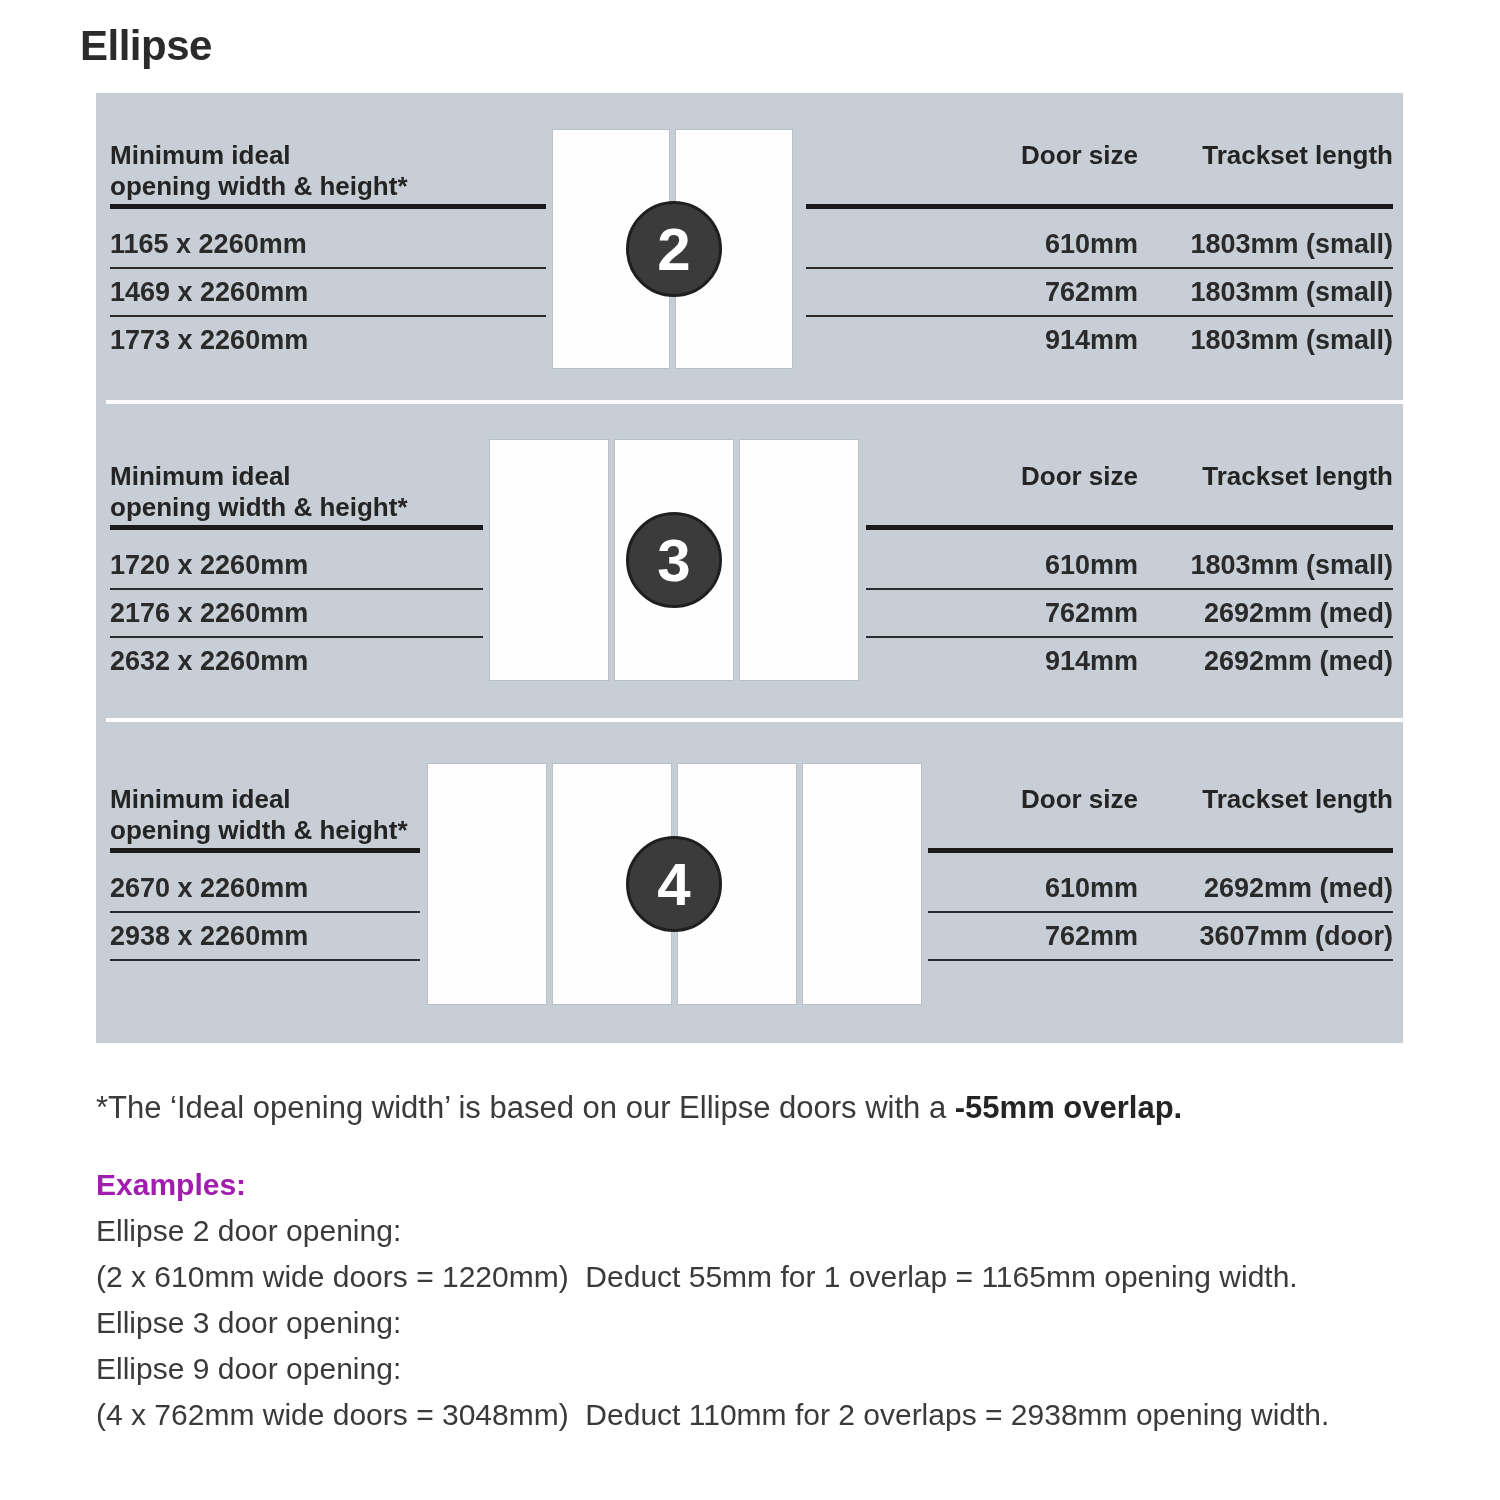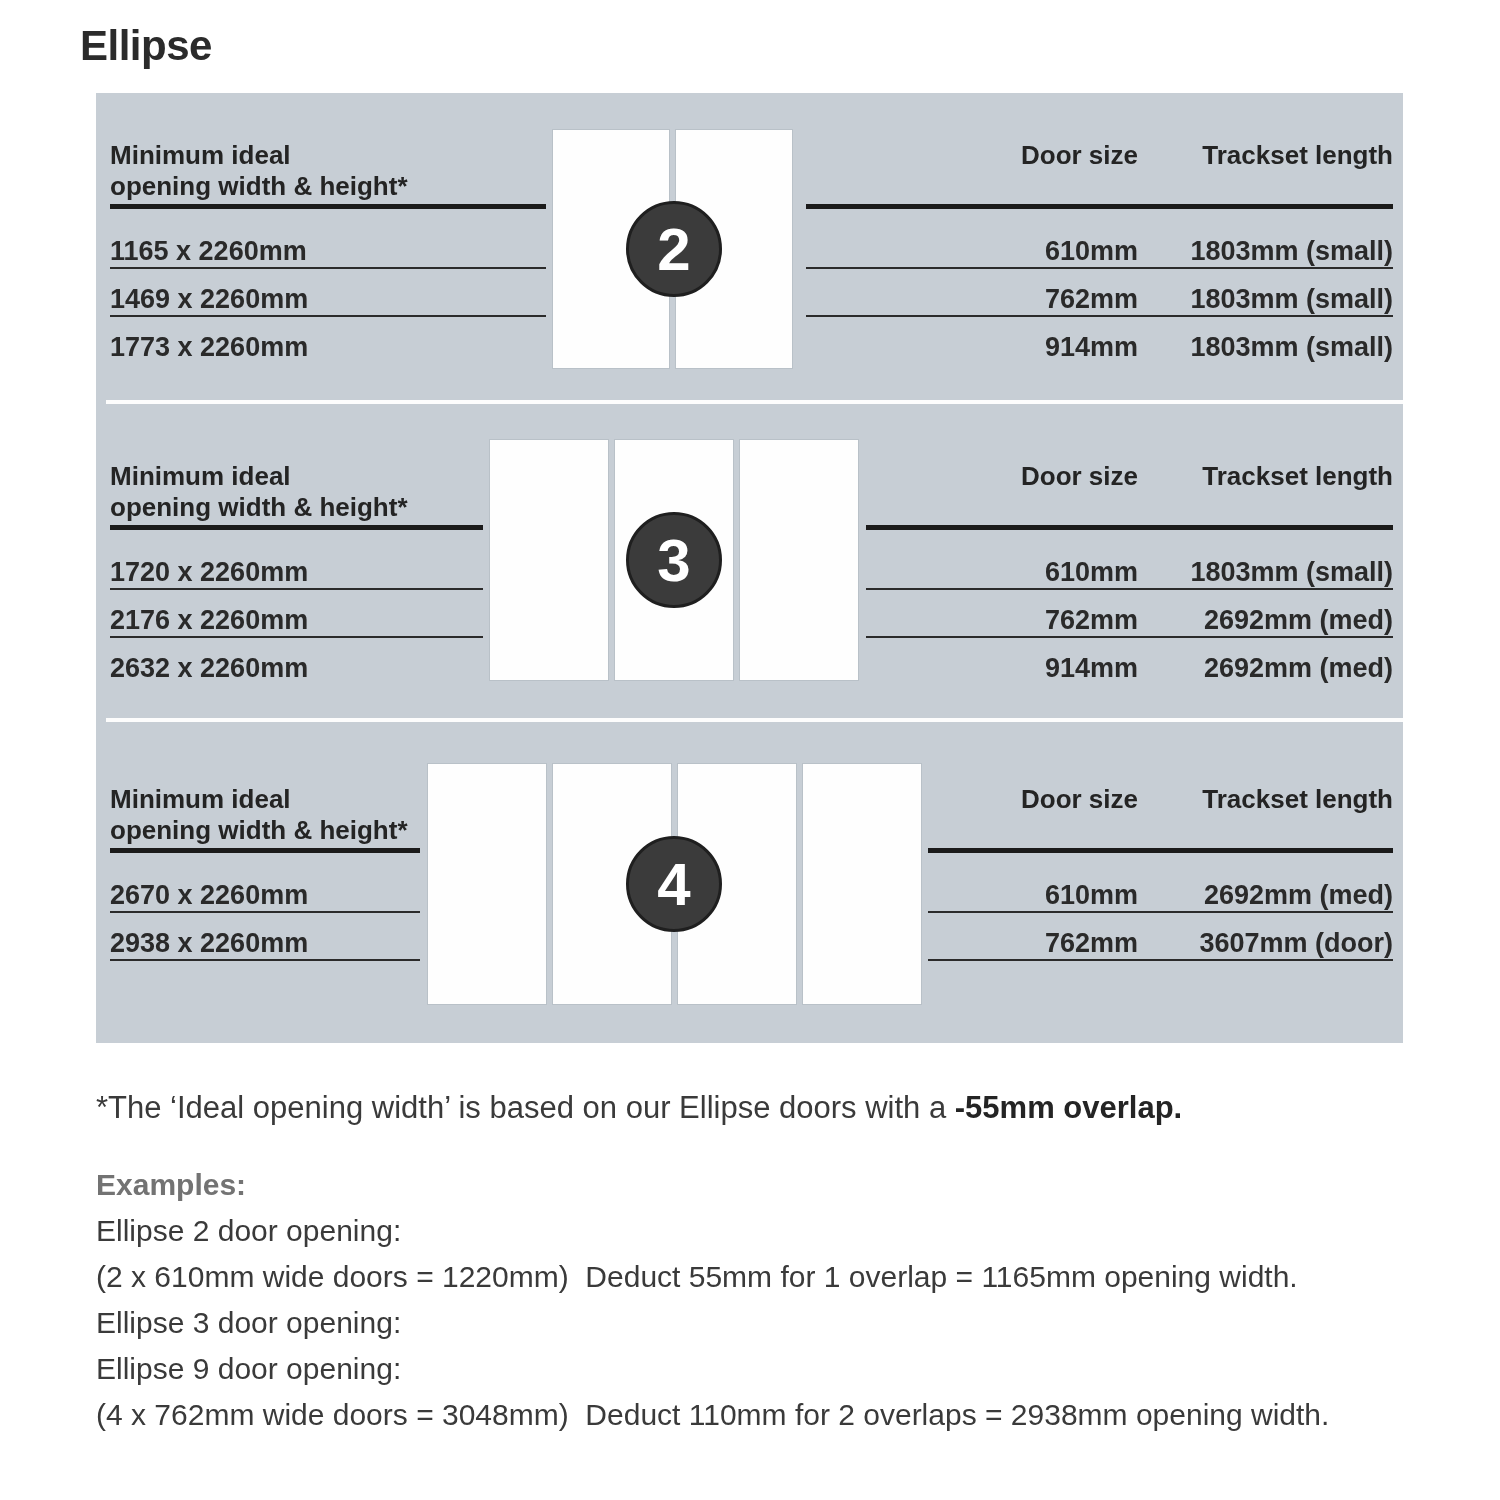--- a/index.html
+++ b/index.html
@@ -33,21 +33,21 @@
   .p1 .right-table{top:57px;width:527px;}
   .p2 .right-table{top:62px;width:465px;}
 
   .table-header{
     height:64px;border-bottom:5px solid #1b1b1b;
     font-size:26px;font-weight:700;line-height:31px;color:#242424;
   }
   .right-table .table-header{display:flex;align-items:flex-start;}
 
   .row{
-    height:46px;display:flex;align-items:flex-end;
+    height:46px;display:flex;align-items:center;
     font-size:27px;font-weight:700;color:#2a2a2a;
     border-bottom:2px solid #2b2b2b;
   }
   .row.first{padding-top:12px;}
   .row.no-rule{border-bottom:none;}
 
   .col-door{flex:1;text-align:right;}
   .col-track{width:255px;text-align:right;}
 
   .doors{position:absolute;display:flex;gap:7px;}
@@ -69,21 +69,21 @@
   .p1 .badge{top:108px;}
   .p2 .badge{top:114px;}
 
   .footnote{
     position:absolute;left:96px;top:1090px;margin:0;
     font-size:31px;font-weight:400;color:#3a3a3a;white-space:pre-wrap;text-align:right;
   }
   .footnote strong{font-weight:700;color:#242424;}
 
   .examples{position:absolute;left:96px;top:1162px;font-size:30px;line-height:46px;color:#3a3a3a;}
-  .examples-heading{font-weight:700;color:#737373;}
+  .examples-heading{font-weight:700;color:#a21caf;}
   .example-line{white-space:pre-wrap;}
 </style>
 </head>
 <body>
 
 <h1 class="title">Ellipse</h1>
 
 <div class="panel-block">
 
   <section class="panel p0" id="panel-0">

